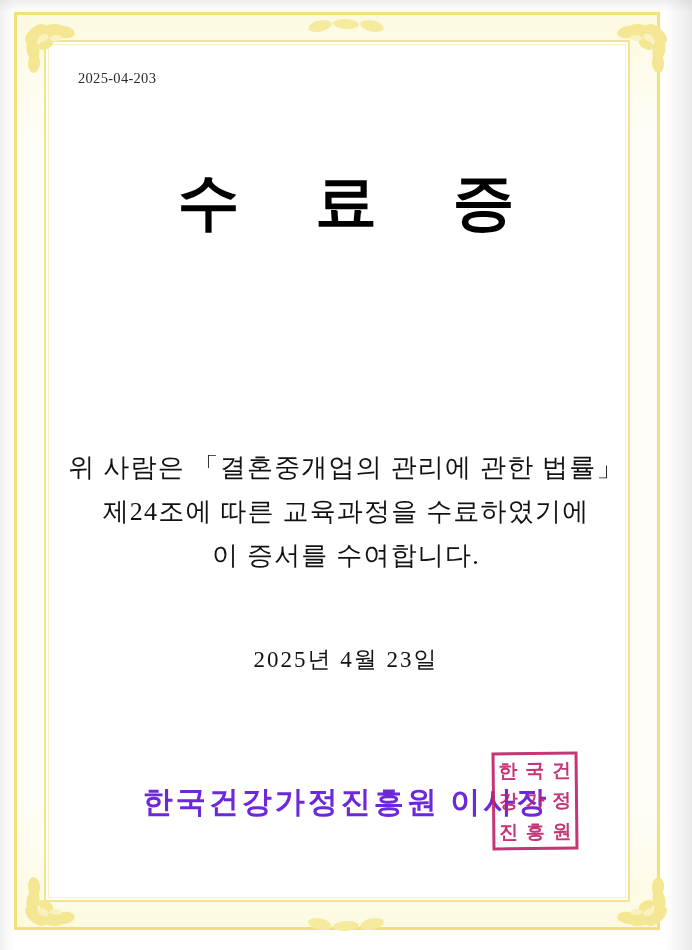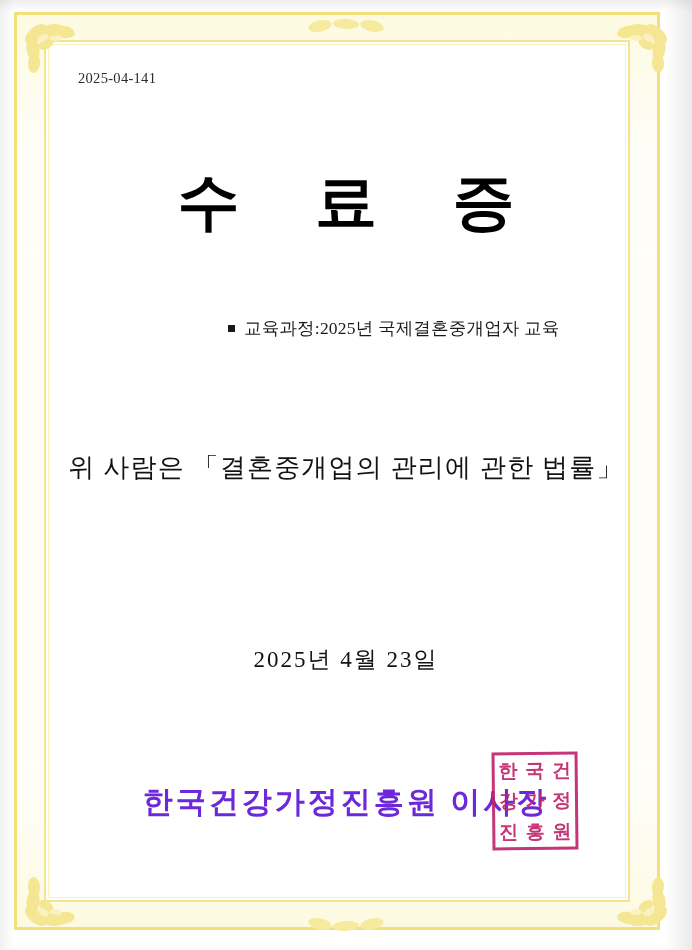--- a/index.html
+++ b/index.html
@@ -310,34 +310,31 @@
   <div class="edge-orn edge-bottom">
     <svg width="92" height="26" viewBox="0 0 92 26">
       <g fill="#f6ea9f">
         <ellipse cx="20" cy="12" rx="12" ry="5.5" transform="rotate(-12 20 12)"></ellipse>
         <ellipse cx="46" cy="10" rx="13" ry="5" transform="rotate(3 46 10)"></ellipse>
         <ellipse cx="72" cy="12" rx="12" ry="5.5" transform="rotate(12 72 12)"></ellipse>
       </g>
     </svg>
   </div>
 
-  <div class="doc-no">2025-04-141</div>
+  <div class="doc-no">2025-04-203</div>
 
   <div class="title">수 료 증</div>
 
   <div class="fields">
-    <div class="field-row">
-      <span class="bullet"></span>
-      <span class="field-label">교육과정:</span>
-      <span class="field-value">2025년 국제결혼중개업자 교육</span>
-    </div>
   </div>
 
   <div class="body-text">
     <span class="body-line">위 사람은 「결혼중개업의 관리에 관한 법률」</span>
+    <span class="body-line">제24조에 따른 교육과정을 수료하였기에</span>
+    <span class="body-line">이 증서를 수여합니다.</span>
   </div>
 
   <div class="date-line">2025년 4월 23일</div>
 
   <div class="issuer">한국건강가정진흥원 이사장</div>
 
   <div class="seal">
     <span>한</span>
     <span>국</span>
     <span>건</span>

